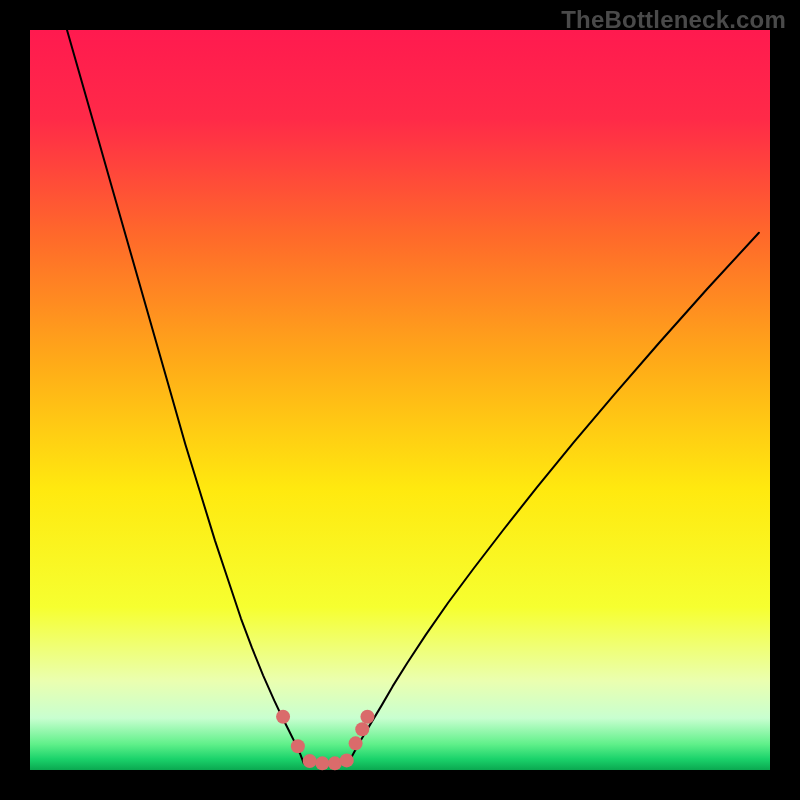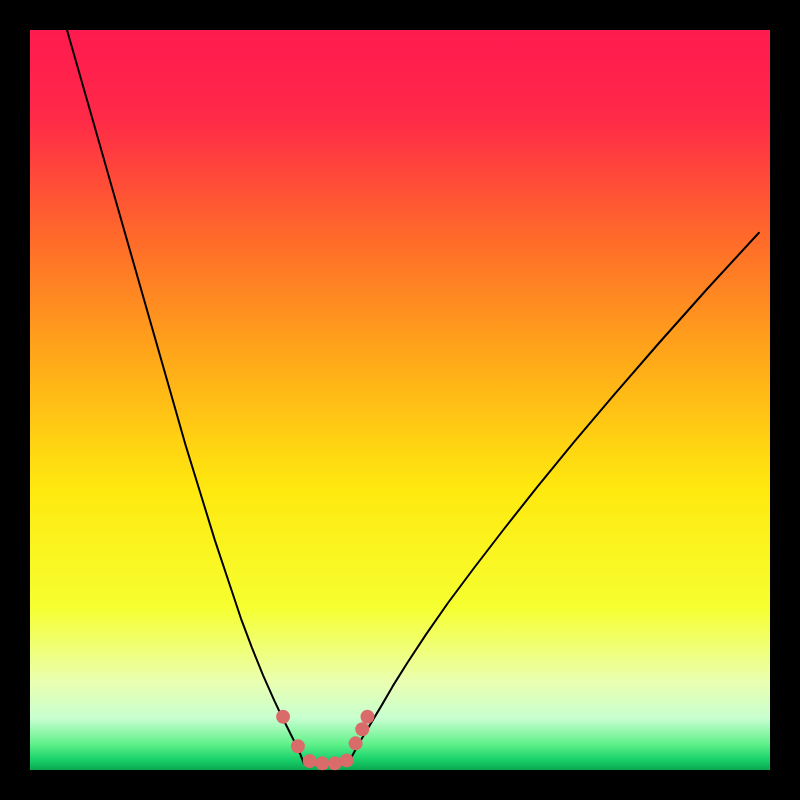--- a/index.html
+++ b/index.html
@@ -34,20 +34,21 @@
     width: 740px;
     height: 740px;
     display: block;
     overflow: visible;
   }
 </style>
 </head>
 <body>
 
 <div class="frame">
+  <div class="watermark">TheBottleneck.com</div>
   <svg class="plot" viewBox="0 0 740 740" preserveAspectRatio="none">
     <defs>
       <linearGradient id="bg-grad" x1="0" y1="0" x2="0" y2="1">
           <stop offset="0%" stop-color="#ff1a4f"></stop>
           <stop offset="12%" stop-color="#ff2a48"></stop>
           <stop offset="28.000000000000004%" stop-color="#ff6a2a"></stop>
           <stop offset="45%" stop-color="#ffab18"></stop>
           <stop offset="62%" stop-color="#ffe90f"></stop>
           <stop offset="78%" stop-color="#f6ff30"></stop>
           <stop offset="88%" stop-color="#eaffb0"></stop>

